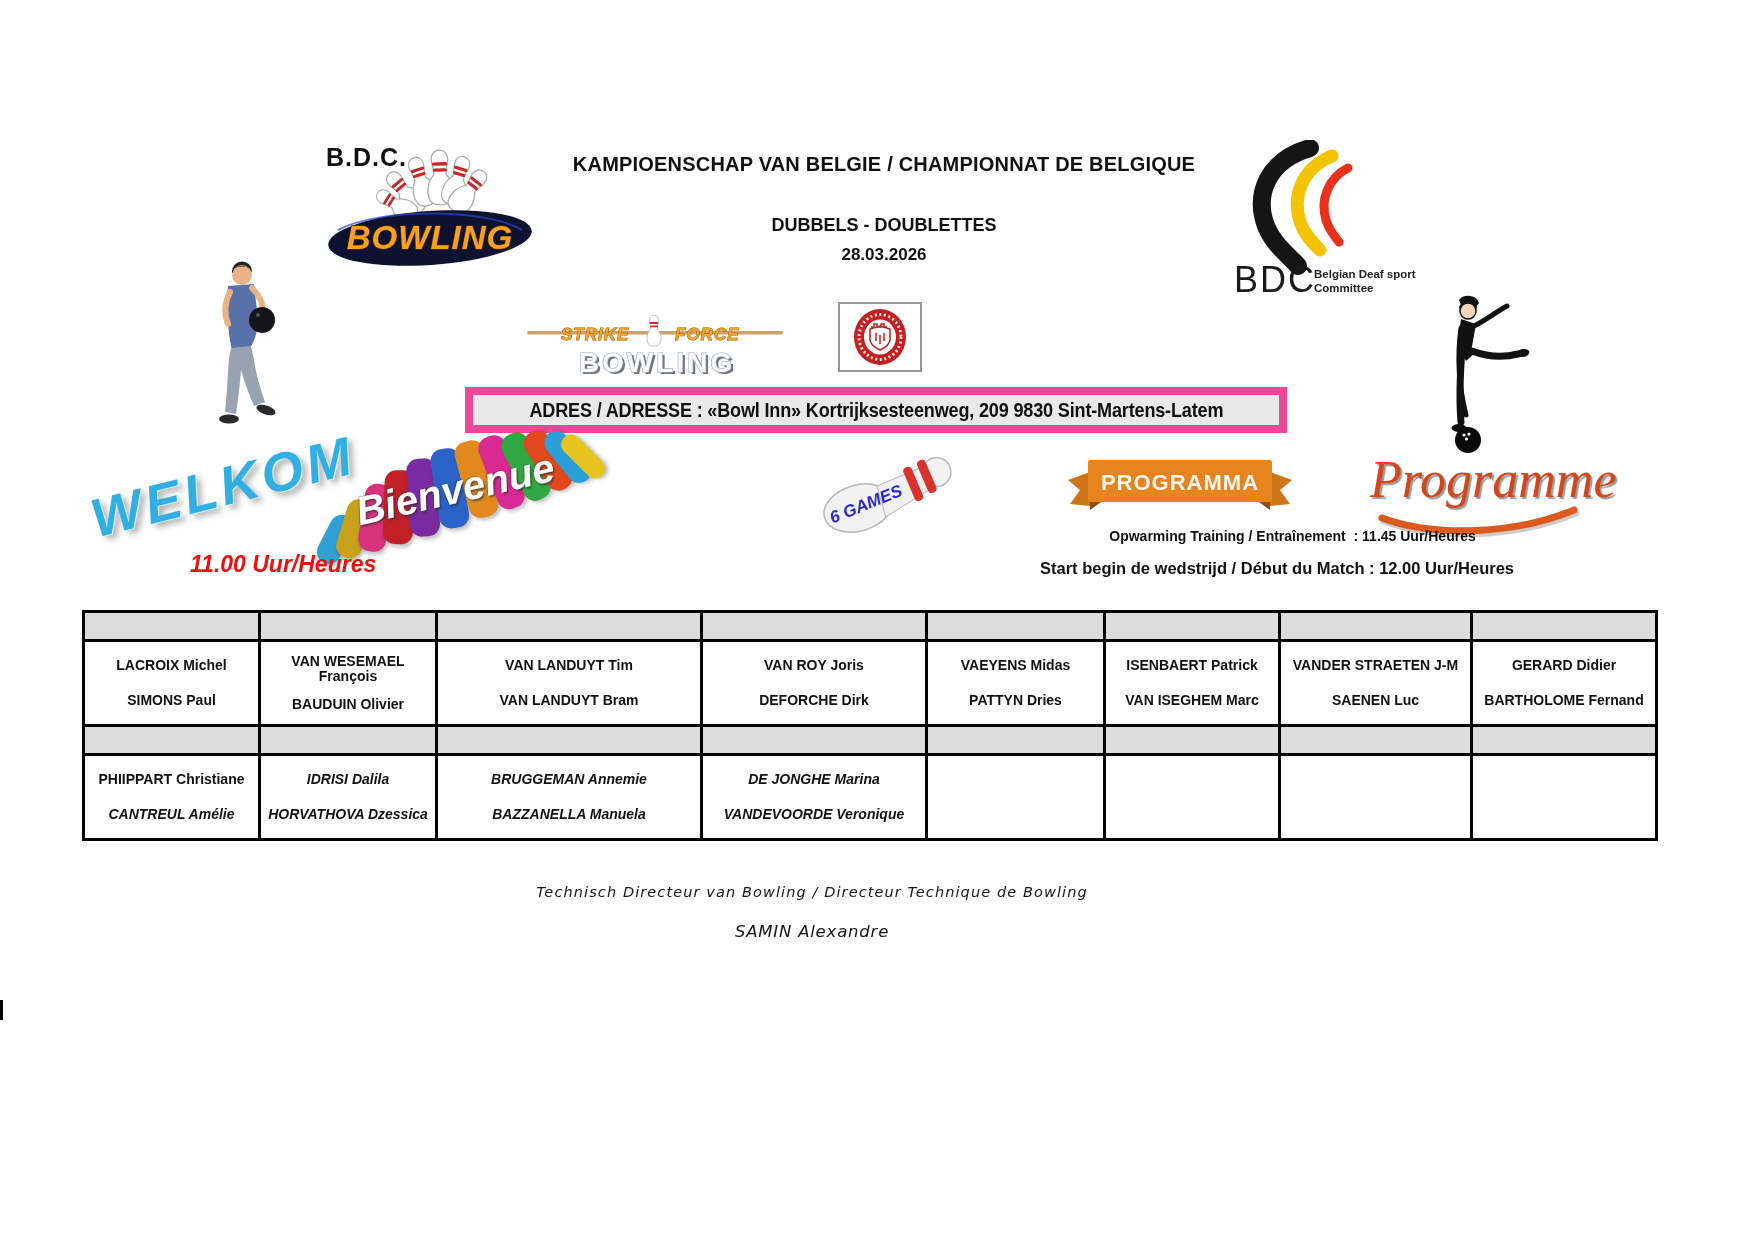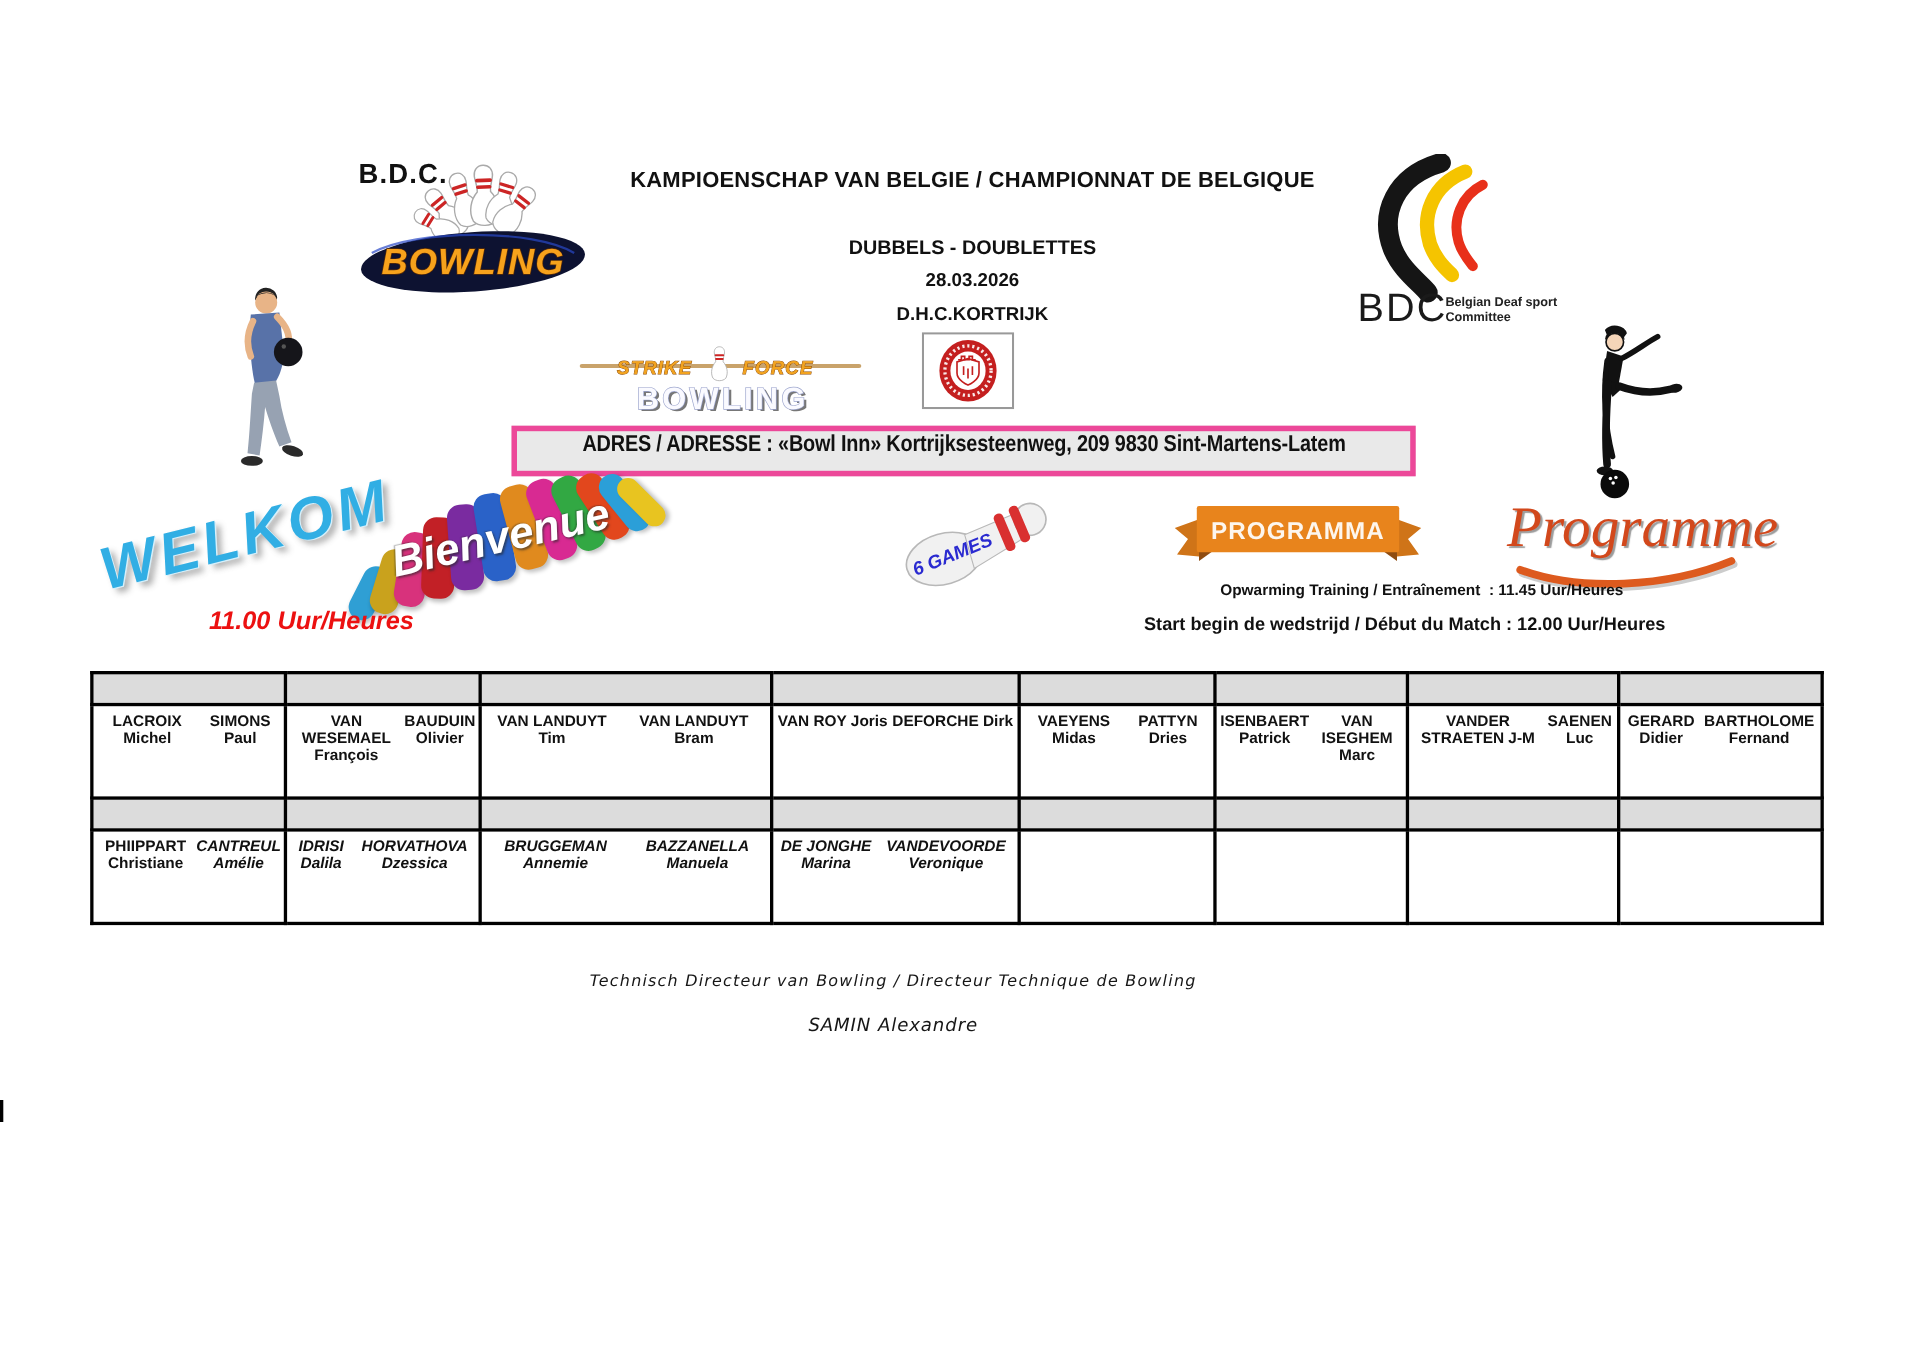--- a/index.html
+++ b/index.html
@@ -9,21 +9,21 @@
 
   
   .title-block{left:524px;width:720px;text-align:center;}
   .main-title{top:153px;font-size:20px;font-weight:bold;letter-spacing:.2px;}
   .sub-title{top:215px;font-size:18px;font-weight:bold;}
   .date-line{top:245px;font-size:17px;font-weight:bold;}
   .club-line{top:276px;font-size:17px;font-weight:bold;}
 
   
   .address-bar{left:465px;top:387px;width:822px;height:46px;background:var(--address-gray,#e9e9e9);
-    border:5px solid #ec4899;box-sizing:border-box;display:flex;align-items:flex-start;justify-content:center;}
+    border:8px solid #ec4899;box-sizing:border-box;display:flex;align-items:center;justify-content:center;}
   .address-bar span{font-size:21px;font-weight:bold;white-space:pre;transform:scaleX(.86);letter-spacing:-.2px;}
 
   
   .welkom{left:92px;top:488px;transform:rotate(-14deg);transform-origin:0 50%;
     font-style:italic;font-weight:bold;font-size:54px;letter-spacing:4px;color:var(--welkom-blue,#31aee4);
     text-shadow:1px 1px 0 #d6f0fb, 4px 5px 6px rgba(70,70,70,.45);}
   .bienvenue{left:316px;top:443px;width:280px;height:100px;transform:rotate(-13deg);}
   .bienvenue .stroke{position:absolute;border-radius:12px;box-shadow:2px 3px 4px rgba(0,0,0,.25);}
   .bienvenue .bv-text{position:absolute;left:0;top:24px;width:280px;text-align:center;
     font-weight:bold;font-style:italic;font-size:40px;color:#fff;
@@ -37,21 +37,21 @@
   .programme-script{left:1366px;top:450px;width:220px;height:92px;}
   .programme-script .ptxt{position:absolute;left:4px;top:0;width:214px;
     font-family:"Liberation Serif",serif;font-weight:normal;font-style:italic;font-size:52px;
     color:var(--script-orange,#d2481c);text-shadow:2px 2px 1px rgba(130,130,130,.8);}
 
   
   .teams{position:absolute;left:82px;top:610px;border-collapse:collapse;table-layout:fixed;}
   .teams td{border:3px solid #000;padding:0;}
   .teams tr.spacer td{height:26px;background:var(--table-gray,#dcdcdc);}
   .teams tr.pairs td{height:82px;background:#fff;}
-  .pair-cell{display:flex;flex-direction:row;justify-content:space-around;height:82px;padding:6px 2px;box-sizing:border-box;}
+  .pair-cell{display:flex;flex-direction:column;justify-content:space-around;height:82px;padding:6px 2px;box-sizing:border-box;}
   .pname{text-align:center;font-size:14px;font-weight:bold;line-height:1.1;}
   .pname.it{font-style:italic;}
 
   
   .role-line{left:412px;top:884px;width:800px;text-align:center;font-family:"DejaVu Sans",sans-serif;
     font-style:italic;font-size:14.5px;letter-spacing:1.1px;color:#161616;}
   .name-line{left:412px;top:922px;width:800px;text-align:center;font-family:"DejaVu Sans",sans-serif;
     font-style:italic;font-size:16.5px;letter-spacing:.8px;color:#161616;}
 
   .left-bar{left:0;top:1000px;width:3px;height:240px;background:#000;}
@@ -84,21 +84,20 @@
     <g>
       <ellipse cx="112" cy="102" rx="102" ry="27" fill="#0d1231" transform="rotate(-4 112 102)"></ellipse>
       <path d="M20,94 C60,72 168,72 204,94" stroke="#2a49c8" stroke-width="2" fill="none" opacity="0.7"></path>
       <text x="112" y="113" text-anchor="middle" font-size="33" font-weight="bold" font-style="italic" fill="#f7a21c" stroke="#5a2c06" stroke-width="1.3" paint-order="stroke" letter-spacing="1">BOWLING</text>
     </g>
   </svg>
 
   <div class="abs title-block main-title">KAMPIOENSCHAP VAN BELGIE / CHAMPIONNAT DE BELGIQUE</div>
   <div class="abs title-block sub-title">DUBBELS - DOUBLETTES</div>
   <div class="abs title-block date-line">28.03.2026</div>
-  <div class="abs title-block club-line">D.H.C.KORTRIJK</div>
 
   <svg class="abs" style="left:1232px;top:140px" width="200" height="162" viewBox="0 0 200 162">
     <g>
       <path d="M78,8 C36,20 22,54 34,86 C42,106 60,118 66,126" fill="none" stroke="var(--flame-black,#151515)" stroke-width="18" stroke-linecap="round"></path>
       <path d="M100,16 C70,28 60,56 68,82 C73,96 82,104 88,110" fill="none" stroke="var(--flame-yellow,#f5c400)" stroke-width="13" stroke-linecap="round"></path>
       <path d="M116,28 C96,38 88,60 94,80 C97,90 103,97 107,102" fill="none" stroke="var(--flame-red,#e8301a)" stroke-width="9" stroke-linecap="round"></path>
     </g>
     <text x="2" y="152" font-size="36" letter-spacing="2" fill="#1a1a1a" font-weight="500">BDC</text>
     <text x="82" y="138" font-size="11.5" font-weight="bold" fill="#222">Belgian Deaf sport</text>
     <text x="82" y="152" font-size="11.5" font-weight="bold" fill="#222">Committee</text>

